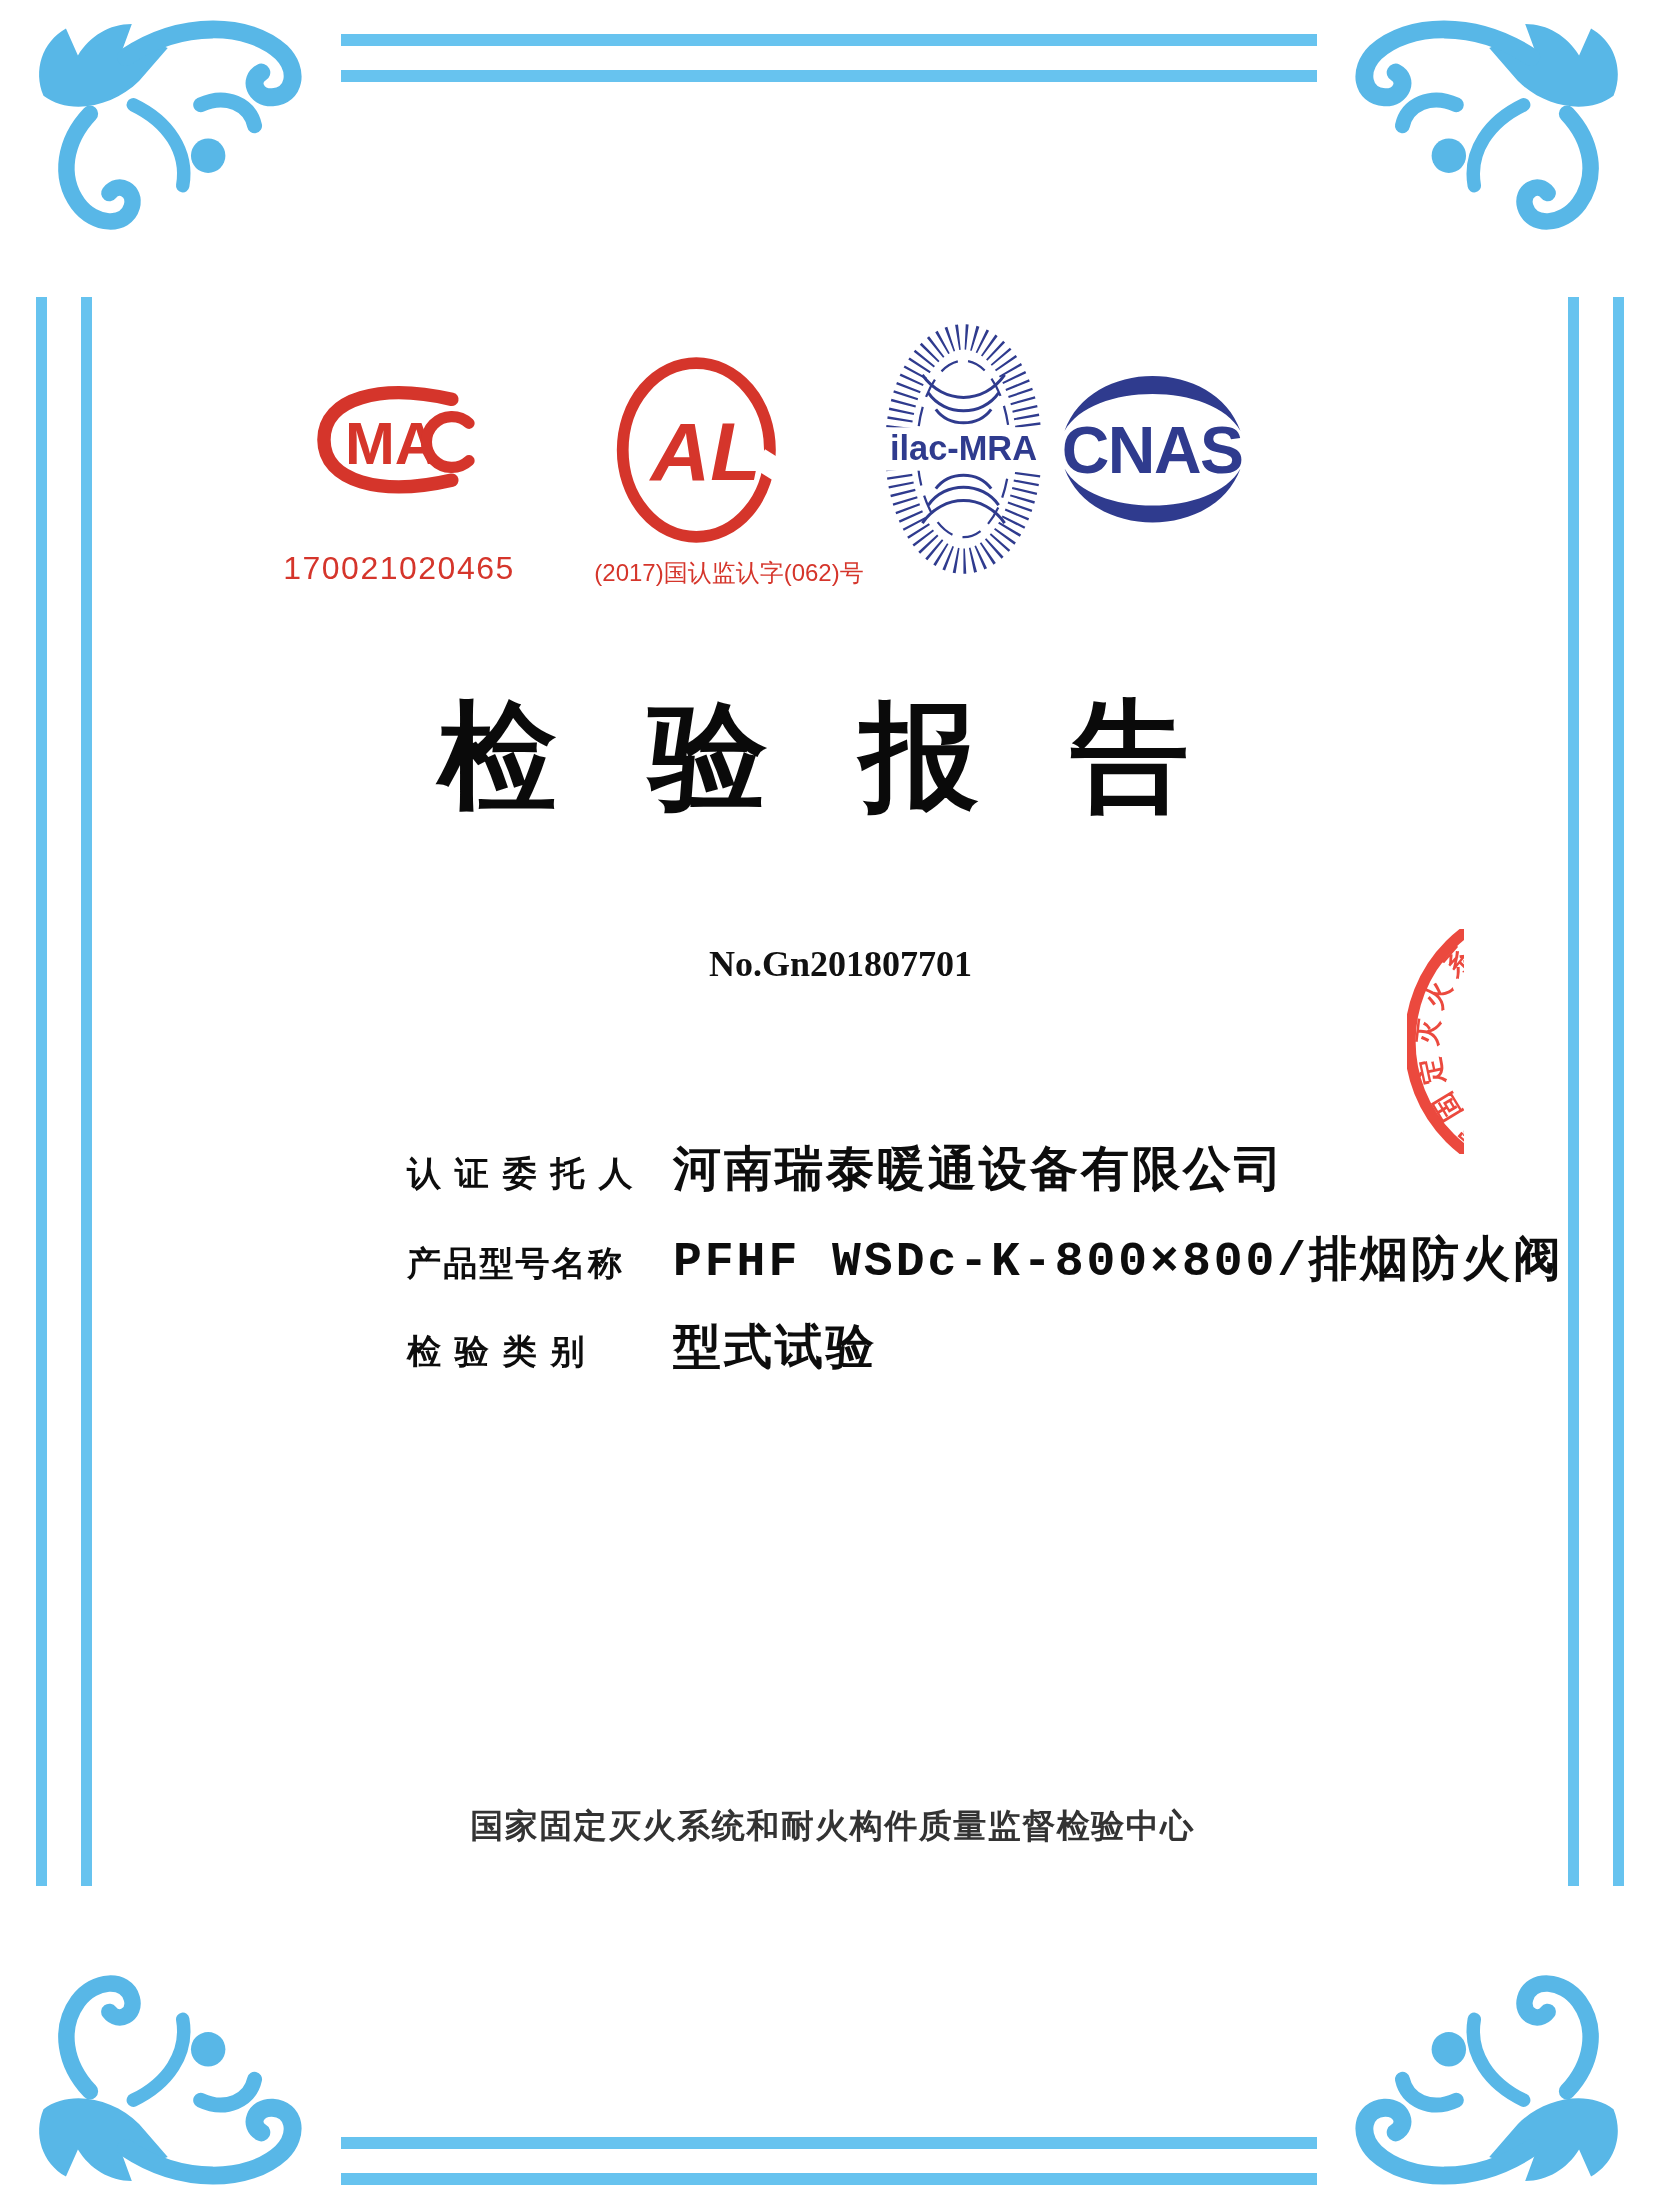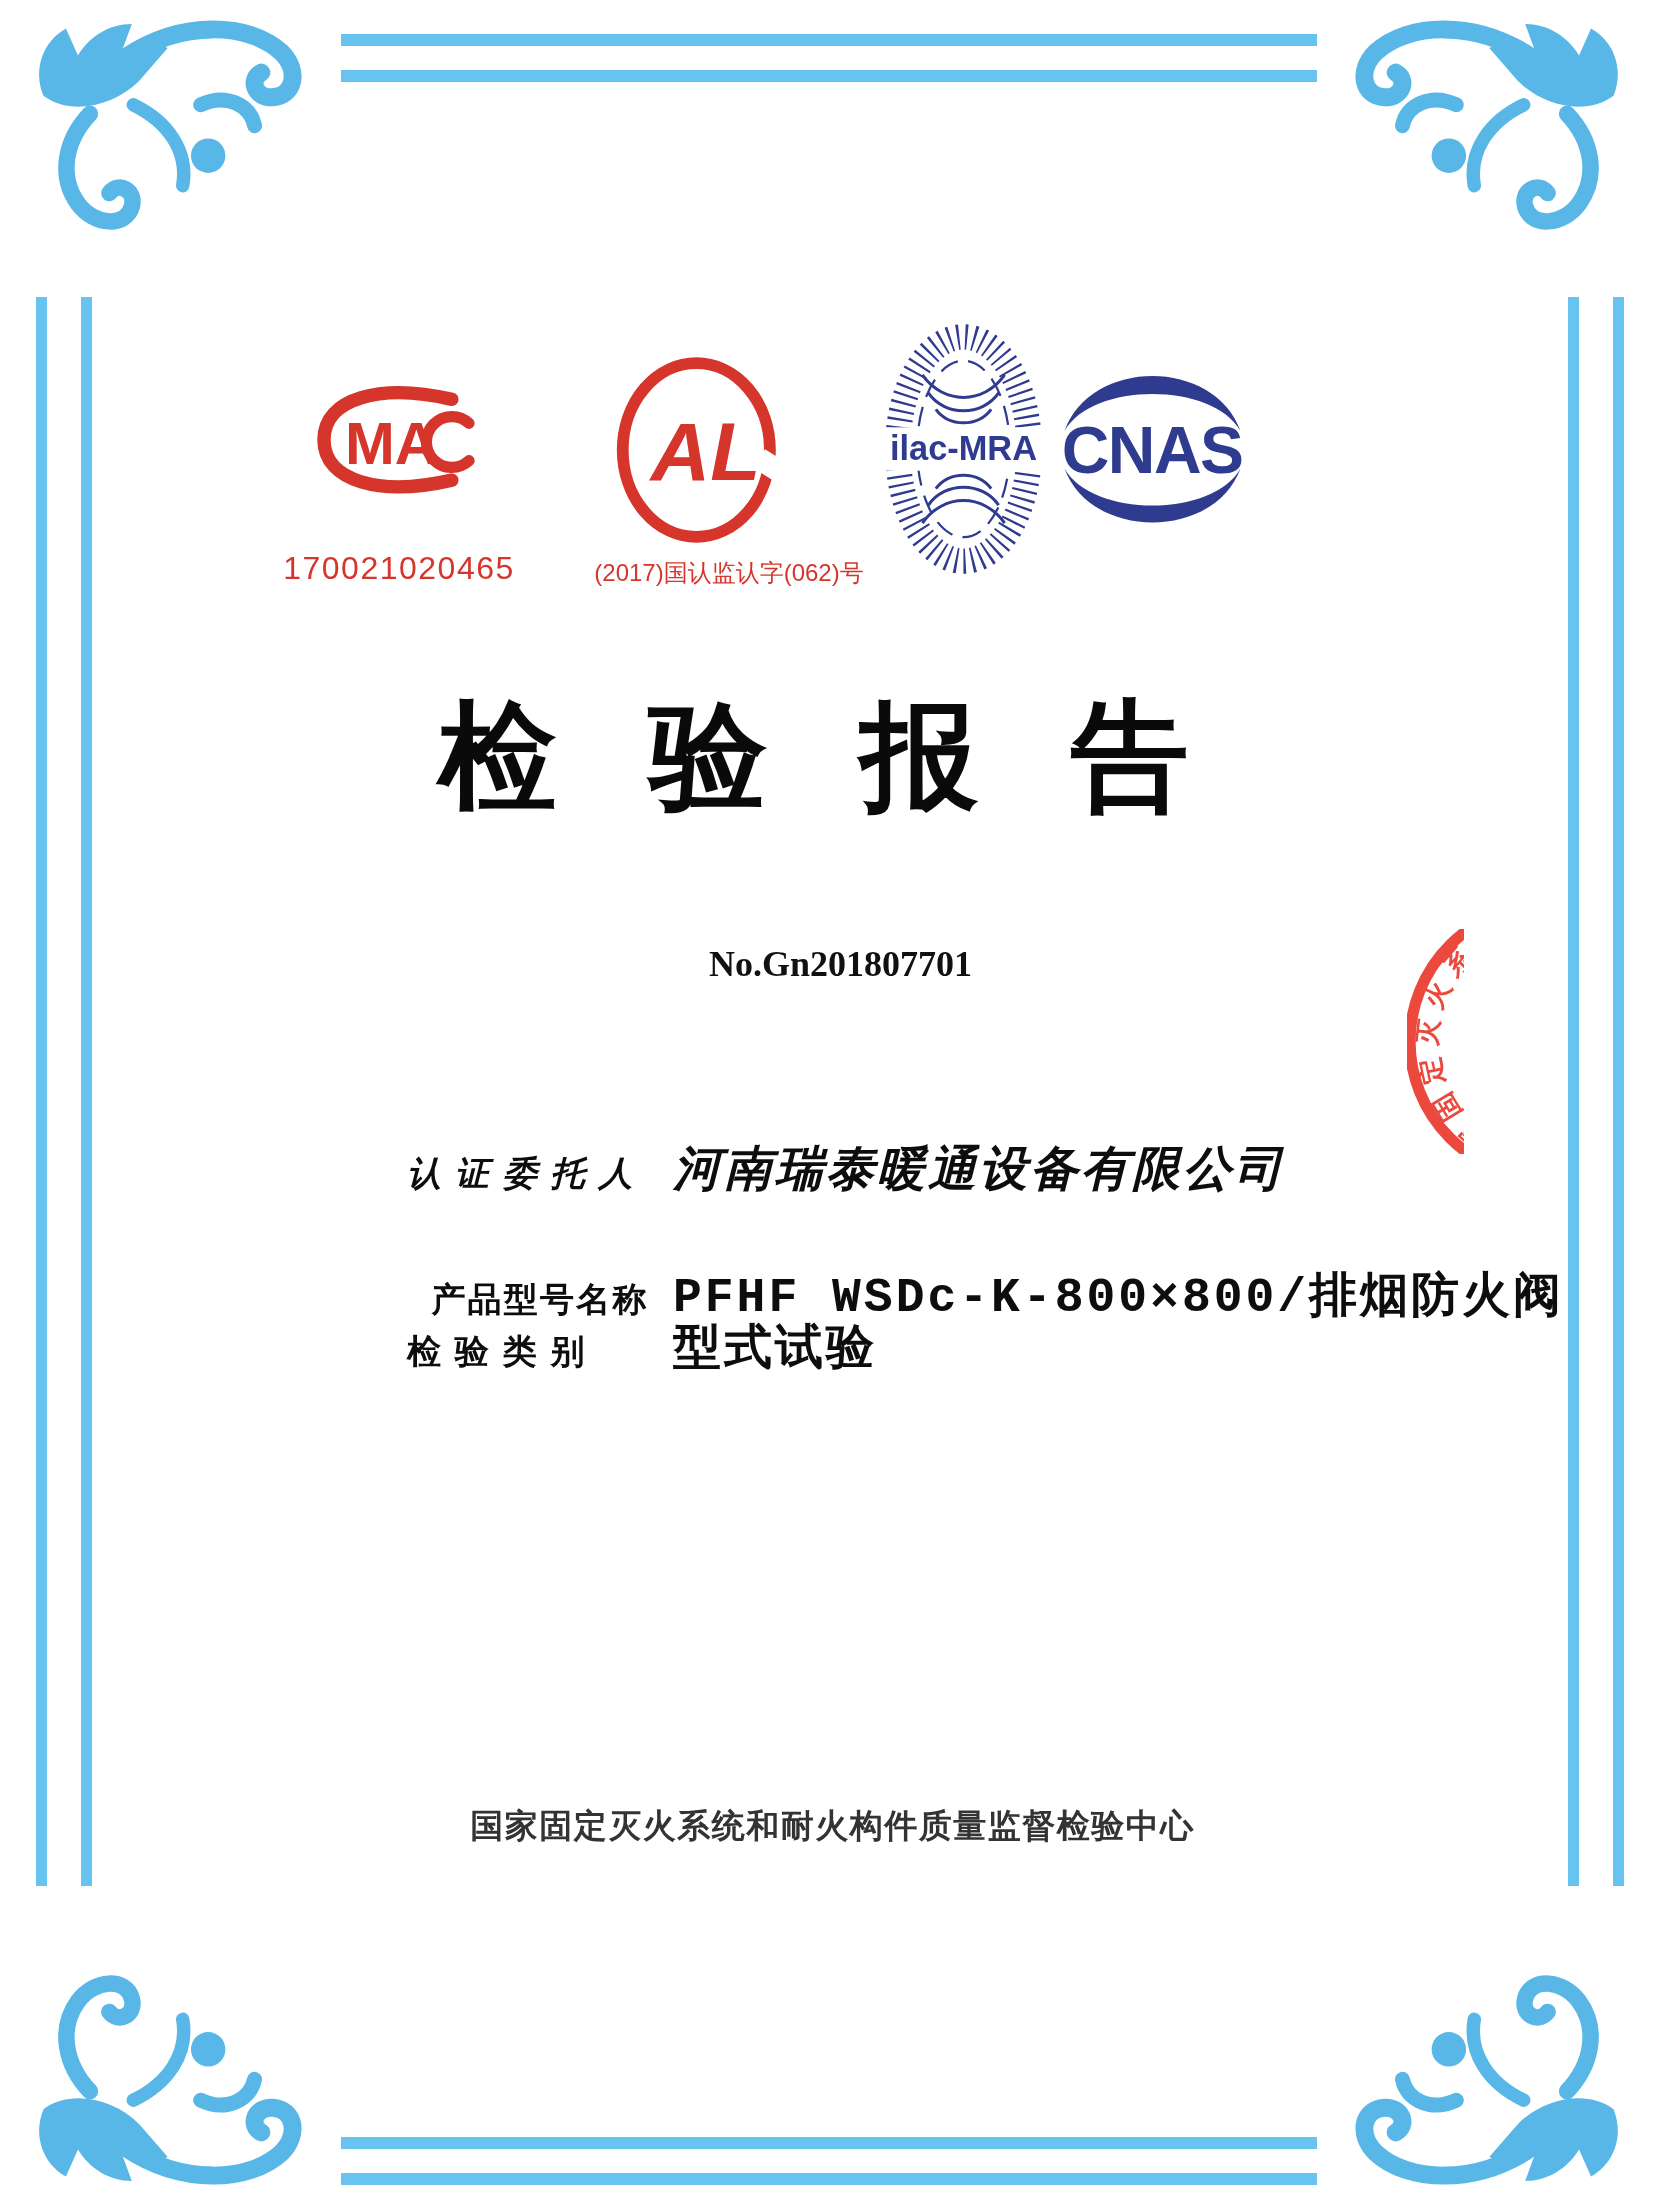--- a/index.html
+++ b/index.html
@@ -35,21 +35,21 @@
   .cal-caption{left:579px;top:557px;width:300px;text-align:center;font-size:24px;color:var(--red);}
   .ilac-logo{left:882px;top:321px;width:163px;height:256px;color:var(--navy);}
   .cnas-logo{left:1057px;top:341px;width:191px;height:216px;color:var(--navy);}
   .accred{left:1257px;top:339px;width:247px;color:var(--navy);font-weight:700;font-size:26px;line-height:43px;}
   
   .title{left:0;top:678px;width:100%;text-align:center;
          font-size:118px;font-weight:900;color:#0a0a0a;letter-spacing:30px;white-space:nowrap;}
   .report-no{left:12px;top:943px;width:100%;text-align:center;
          font-family:"Liberation Serif",serif;font-weight:700;font-size:36px;color:#111;}
   .field-row{position:absolute;left:407px;display:flex;align-items:baseline;color:#0d0d0d;}
-  .field-row.f0{top:1137px;font-style:italic;} .field-row.f1{top:1263px;text-align:center;} .field-row.f2{top:1315px;}
+  .field-row.f0{top:1137px;} .field-row.f1{top:1227px;} .field-row.f2{top:1315px;}
   .field-label{width:266px;font-size:34px;font-weight:700;letter-spacing:2.2px;white-space:nowrap;}
   .field-value{font-size:48px;font-weight:700;letter-spacing:3px;white-space:nowrap;
                font-family:"Liberation Mono","Liberation Sans",monospace;}
   .footer-org{left:4px;top:1804px;width:100%;text-align:center;font-size:33px;font-weight:700;color:#333;letter-spacing:1.5px;}
   
   .stamp-clip{left:1407px;top:929px;width:57px;height:225px;overflow:hidden;opacity:.92;}
 </style>
 </head>
 <body>
 

